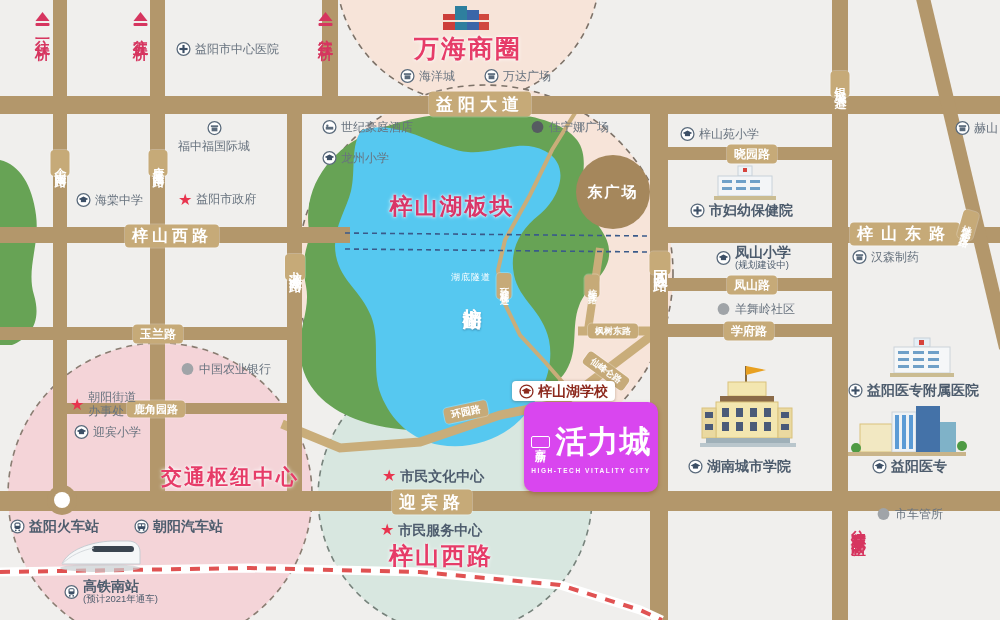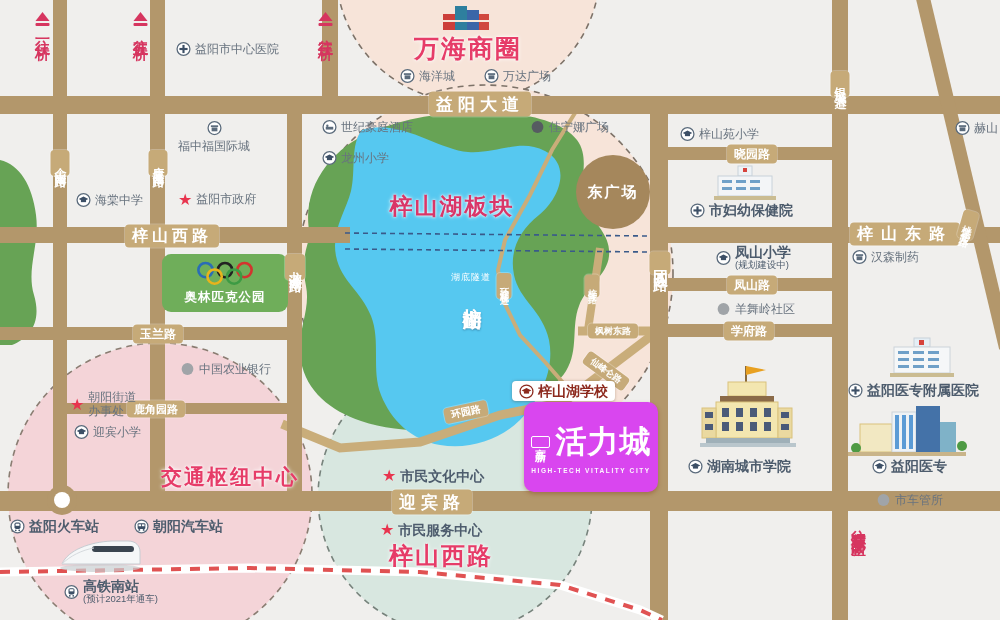--- a/index.html
+++ b/index.html
@@ -208,32 +208,20 @@
       <path d="M62,564 C68,550 90,542 112,541 L128,541 C136,541 140,546 140,552 L140,564 Z" fill="#f5f7f8" stroke="#c6ccd2"></path>
       <rect x="92" y="546" width="42" height="6" rx="3" fill="#3a4550"></rect>
       <path d="M62,564 C70,556 82,550 94,548" fill="none" stroke="#d6dade"></path>
     </g>
   </svg>
 
   <div id="plaza">
     <span>东广场</span>
   </div>
 
-  <div id="olympic">
-    <svg width="66" height="26" viewBox="0 0 48 20">
-      <g fill="none" stroke-width="2">
-        <circle cx="9" cy="7" r="5.5" stroke="#2a6db5"></circle>
-        <circle cx="24" cy="7" r="5.5" stroke="#222222"></circle>
-        <circle cx="39" cy="7" r="5.5" stroke="#d3342e"></circle>
-        <circle cx="16" cy="12" r="5.5" stroke="#e8b31c"></circle>
-        <circle cx="31" cy="12" r="5.5" stroke="#3d9b44"></circle>
-      </g>
-    </svg>
-    <span class="oname">奥林匹克公园</span>
-  </div>
 
   <div class="layer" id="roadlabels">
       <div class="roadlabel" style="left: 480px; top: 104px; font-size: 17px; letter-spacing: 5px; transform: translate(-50%, -50%);">益阳大道</div>
       <div class="roadlabel" style="left: 172px; top: 236px; font-size: 16px; letter-spacing: 4px; transform: translate(-50%, -50%);">梓山西路</div>
       <div class="roadlabel" style="left: 905px; top: 234px; font-size: 16px; letter-spacing: 8px; transform: translate(-50%, -50%);">梓山东路</div>
       <div class="roadlabel" style="left: 432px; top: 502px; font-size: 17px; letter-spacing: 5px; transform: translate(-50%, -50%);">迎宾路</div>
       <div class="roadlabel" style="left: 752px; top: 154px; font-size: 12px; font-weight: bold; transform: translate(-50%, -50%);">晓园路</div>
       <div class="roadlabel" style="left: 752px; top: 285px; font-size: 12px; font-weight: bold; transform: translate(-50%, -50%);">凤山路</div>
       <div class="roadlabel" style="left: 749px; top: 331px; font-size: 12px; font-weight: bold; transform: translate(-50%, -50%);">学府路</div>
       <div class="roadlabel" style="left: 158px; top: 334px; font-size: 12px; font-weight: bold; transform: translate(-50%, -50%);">玉兰路</div>
@@ -483,21 +471,21 @@
       <div class="poi bold" style="left: 848px; top: 390px;">
         <span class="ic">
           <svg width="15" height="15" viewBox="0 0 14 14">
             <circle cx="7" cy="7" r="6" fill="#fff" stroke="#5b6b7c" stroke-width="1.2"></circle>
             <rect x="6" y="3.2" width="2" height="7.6" fill="#3c4f66"></rect>
             <rect x="3.2" y="6" width="7.6" height="2" fill="#3c4f66"></rect>
           </svg>
         </span>
         <span class="txt">益阳医专附属医院</span>
       </div>
-      <div class="poi" style="left: 876px; top: 500px;">
+      <div class="poi" style="left: 876px; top: 514px;">
         <span class="ic">
           <svg width="15" height="15" viewBox="0 0 14 14">
             <circle cx="7" cy="7" r="5.5" fill="#a0a4a8"></circle>
           </svg>
         </span>
         <span class="txt">市车管所</span>
       </div>
       <div class="poi boxed" style="left: 512px; top: 391px;">
         <span class="ic">
           <svg width="15" height="15" viewBox="0 0 14 14">

